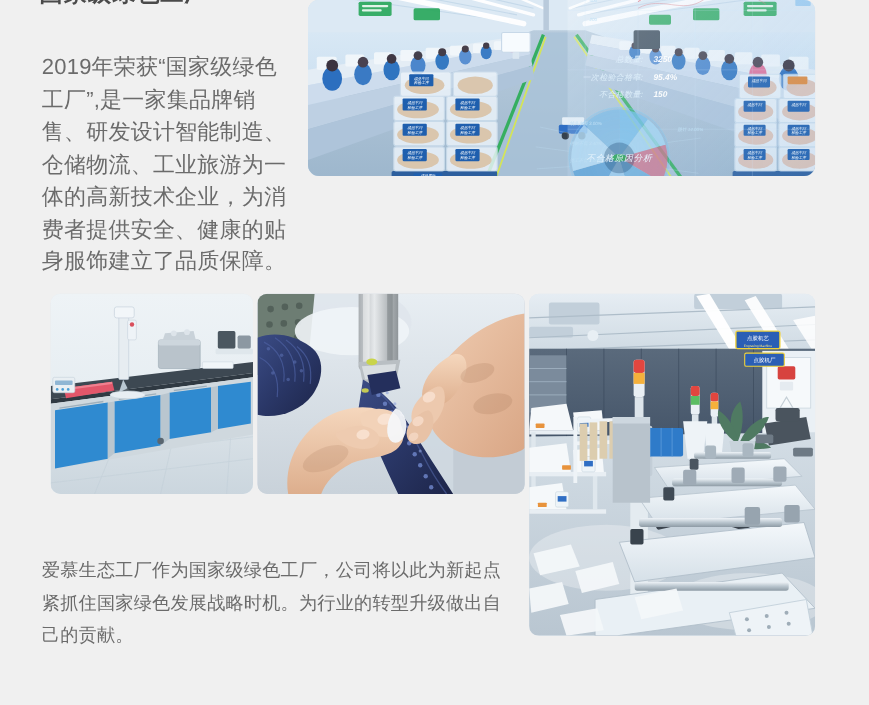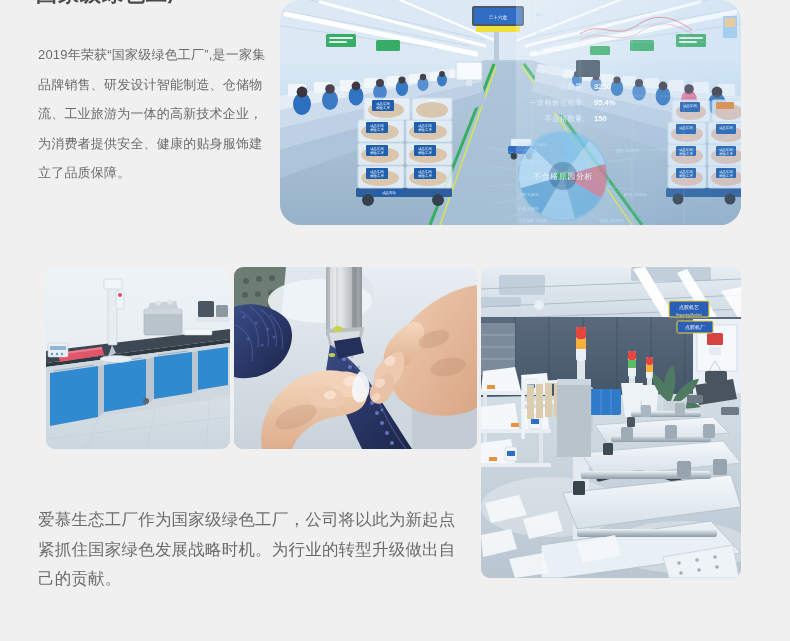--- a/index.html
+++ b/index.html
@@ -40,36 +40,37 @@
     margin-left: 8px;
     font-size: 20px;
   }
 
   
   .intro-copy {
     position: absolute;
     left: 38px;
     top: 27px;
     width: 230px;
-    font-size: 13px;
+    font-size: 20px;
     line-height: 29.5px;
     color: #6b6b6b;
     letter-spacing: 0.2px;
   }
 
   
   .hero-photo {
     position: absolute;
     left: 280px;
     top: 0px;
     width: 461px;
-    height: 225px;
-    border-radius: 21px;
+    height: 160px;
+    border-radius: 10px;
     overflow: hidden;
     background: #bcd3e6;
+    font-style: italic;
   }
   .hero-photo svg { display: block; width: 100%; height: 100%; }
 
   
   .photo-lab {
     position: absolute;
     left: 46px;
     top: 267px;
     width: 184px;
     height: 182px;

